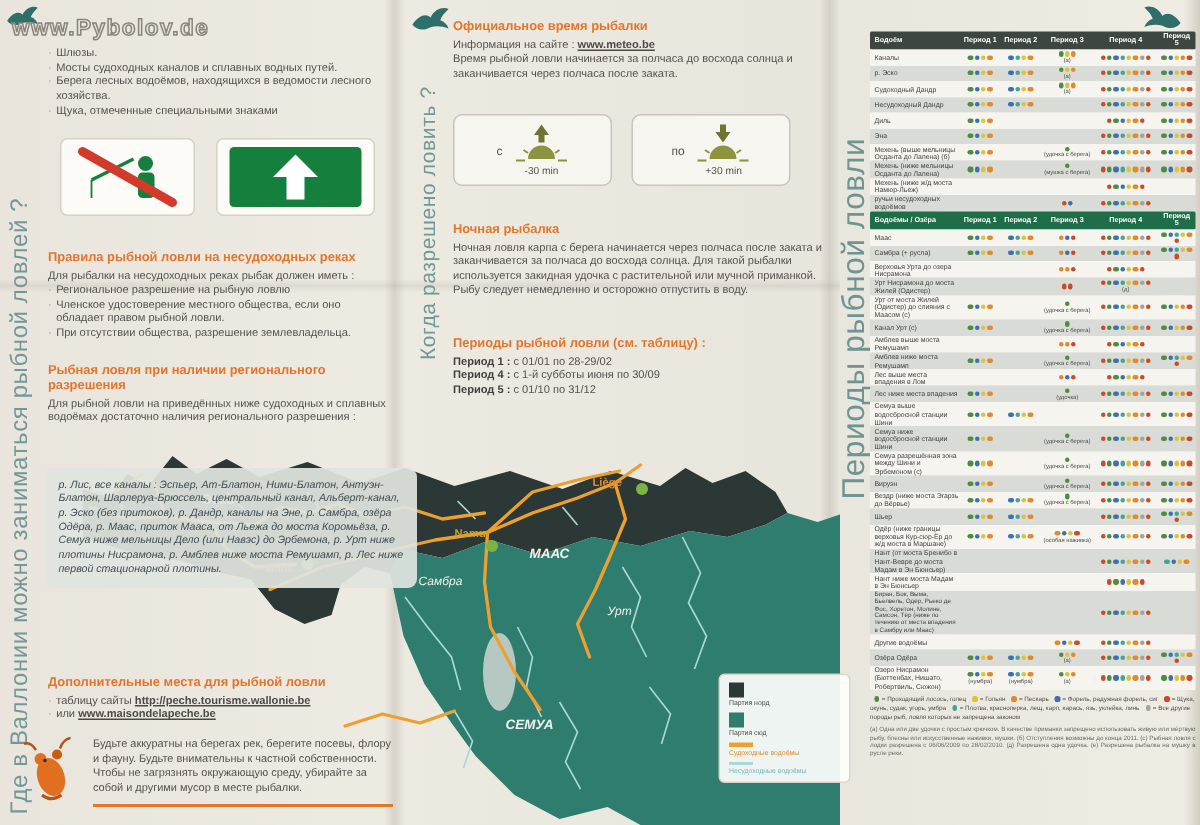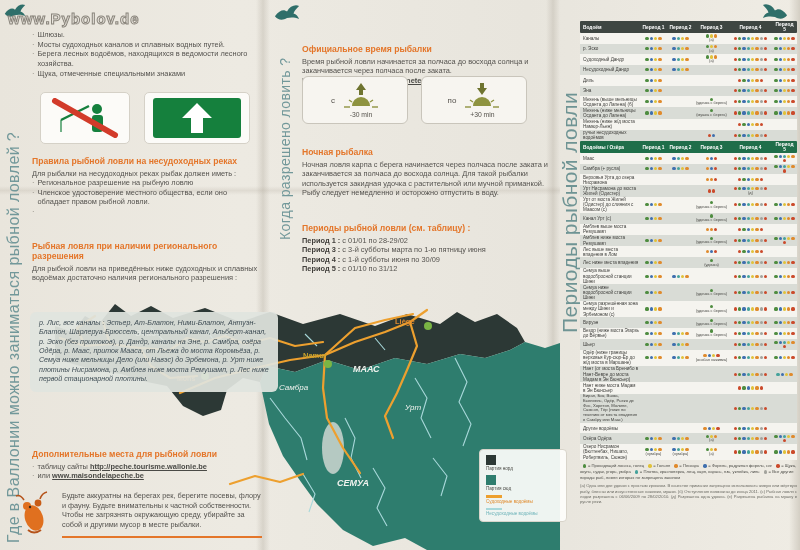--- a/index.html
+++ b/index.html
@@ -131,34 +131,35 @@
     </svg>
   </div>
   <div class="sign" style="width:104px;height:50px">
     <svg width="90" height="42" viewBox="0 0 90 42">
       <rect x="1" y="1" width="88" height="40" rx="3" fill="#15803d"></rect>
       <polygon points="45,6 60,21 51,21 51,36 39,36 39,21 30,21" fill="#ffffff"></polygon>
     </svg>
   </div>
 </div>
 
-<div class="abs" style="left:32px;top:156px;width:226px;z-index:3">
+<div class="abs" style="left:32px;top:166px;width:226px;z-index:3">
   <div class="h">Правила рыбной ловли на несудоходных реках</div>
   <div class="body-t">Для рыбалки на несудоходных реках рыбак должен иметь :</div>
   <div>
       <div class="bl">
         <span class="dotp">·</span>
         <span>Региональное разрешение на рыбную ловлю</span>
       </div>
       <div class="bl">
         <span class="dotp">·</span>
         <span>Членское удостоверение местного общества, если оно обладает правом рыбной ловли.</span>
       </div>
       <div class="bl">
         <span class="dotp">·</span>
+        <span>При отсутствии общества, разрешение землевладельца.</span>
       </div>
     </div>
 </div>
 
 <div class="abs" style="left:32px;top:241px;width:226px;z-index:3">
   <div class="h">Рыбная ловля при наличии регионального разрешения</div>
   <div class="body-t">Для рыбной ловли на приведённых ниже судоходных и сплавных водоёмах достаточно наличия регионального разрешения :</div>
 </div>
 
 <div class="abs riverbox">р. Лис, все каналы : Эспьер, Ат-Блатон, Ними-Блатон, Антуэн-Блатон, Шарлеруа-Брюссель, центральный канал, Альберт-канал, р. Эско (без притоков), р. Дандр, каналы на Эне, р. Самбра, озёра Одёра, р. Маас, приток Мааса, от Льежа до моста Коромьёза, р. Семуа ниже мельницы Дело (или Навэс) до Эрбемона, р. Урт ниже плотины Нисрамона, р. Амблев ниже моста Ремушамп, р. Лес ниже первой стационарной плотины.</div>
@@ -181,25 +182,25 @@
   <ellipse cx="20" cy="28" rx="9" ry="13" fill="#e0701f" transform="rotate(-18 20 28)"></ellipse>
   <circle cx="13" cy="16" r="4" fill="#e0701f"></circle>
   <circle cx="24" cy="13" r="3.4" fill="#c85c16"></circle>
   <path d="M10 10 Q6 4 2 6" stroke="#b5531a" stroke-width="1.6" fill="none"></path>
   <path d="M26 9 Q28 3 33 2" stroke="#b5531a" stroke-width="1.6" fill="none"></path>
   <circle cx="16" cy="17" r="1.2" fill="#3a2a1a"></circle>
   <path d="M14 40 Q20 45 27 40" stroke="#b5531a" stroke-width="2" fill="none"></path>
 </svg>
 <div class="abs notebox">Будьте аккуратны на берегах рек, берегите посевы, флору и фауну. Будьте внимательны к частной собственности. Чтобы не загрязнять окружающую среду, убирайте за собой и другими мусор в месте рыбалки.</div>
 
-<div class="abs" style="left:302px;top:44px;width:247px;z-index:3">
+<div class="abs" style="left:302px;top:12px;width:247px;z-index:3">
   <div class="h">Официальное время рыбалки</div>
-  <div class="body-t">Время рыбной ловли начинается за полчаса до восхода солнца и заканчивается через полчаса после заката.</div>
   <div class="body-t"><span>Информация на сайте :</span>
     <span class="lnk">www.meteo.be</span></div>
+  <div class="body-t">Время рыбной ловли начинается за полчаса до восхода солнца и заканчивается через полчаса после заката.</div>
 </div>
 
 <div class="abs tboxes">
   <div class="tbox">
     <span class="pref">с</span>
     <span style="display:flex;flex-direction:column;align-items:center">
       <svg width="36" height="28" viewBox="0 0 36 28">
         <polygon points="18,1 23,8 20,8 20,13 16,13 16,8 13,8" fill="#6f7430"></polygon>
         <path d="M9 24 A9 9 0 0 1 27 24 Z" fill="#8e9340"></path>
         <g stroke="#8e9340" stroke-width="1.4">
@@ -232,21 +233,20 @@
 
 <div class="abs" style="left:302px;top:147px;width:248px;z-index:3">
   <div class="h">Ночная рыбалка</div>
   <div class="body-t">Ночная ловля карпа с берега начинается через полчаса после заката и заканчивается за полчаса до восхода солнца. Для такой рыбалки используется закидная удочка с растительной или мучной приманкой. Рыбу следует немедленно и осторожно отпустить в воду.</div>
 </div>
 
 <div class="abs" style="left:302px;top:223px;width:248px;z-index:3">
   <div class="h">Периоды рыбной ловли (см. таблицу) :</div>
   <div id="period-list">
       <div class="body-t"><span class="b">Период 1 : </span><span>с 01/01 по 28-29/02</span></div>
-      <div class="body-t"><span class="b">Период 3 : </span><span>с 3-й субботы марта по 1-ю пятницу июня</span></div>
       <div class="body-t"><span class="b">Период 4 : </span><span>с 1-й субботы июня по 30/09</span></div>
       <div class="body-t"><span class="b">Период 5 : </span><span>с 01/10 по 31/12</span></div>
     </div>
 </div>
 
 <svg id="map" class="abs" width="505" height="252" viewBox="0 0 505 252">
   <path d="M0 60 L0 28 L18 34 L30 18 L44 26 L60 6 L76 18 L96 8 L118 20 L150 10 L185 24 L215 14 L248 26 L285 16 L320 28 L352 16 L385 26 L402 14 L420 24 L442 16 L462 30 L470 44 L455 52 L430 60 L405 56 L372 66 L340 60 L305 72 L272 62 L240 74 L212 68 L205 84 L188 80 L172 92 L166 112 L148 118 L128 108 L112 88 L92 84 L66 76 L40 72 L18 66 Z" fill="#2c3835"></path>
   <path d="M205 84 L212 68 L240 74 L272 62 L305 72 L340 60 L372 66 L405 56 L430 60 L455 52 L470 44 L490 50 L505 45 L505 252 L372 252 L350 240 L318 248 L288 232 L262 206 L246 184 L228 158 L214 126 Z" fill="#2e7d6e"></path>
   <ellipse cx="278" cy="150" rx="11" ry="26" fill="#ccd6d1" opacity=".85"></ellipse>
   <g stroke="#a8d8da" stroke-width="1.1" fill="none">

